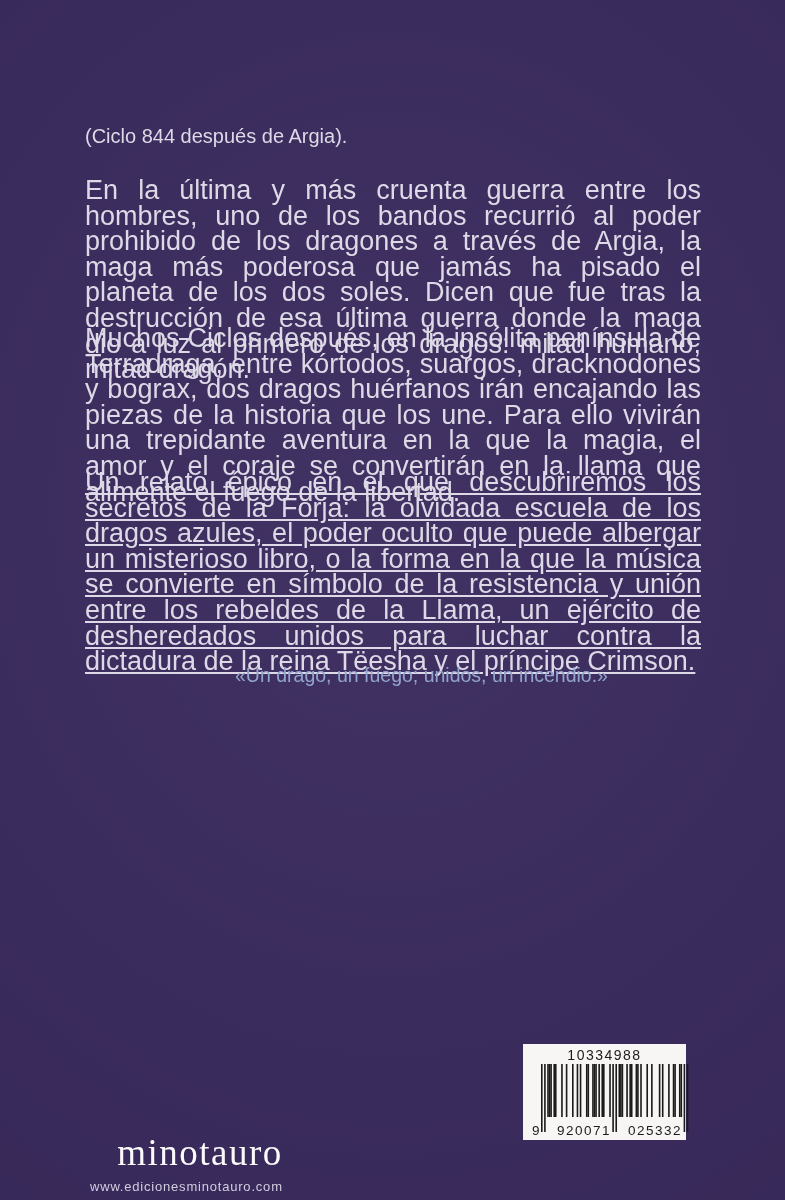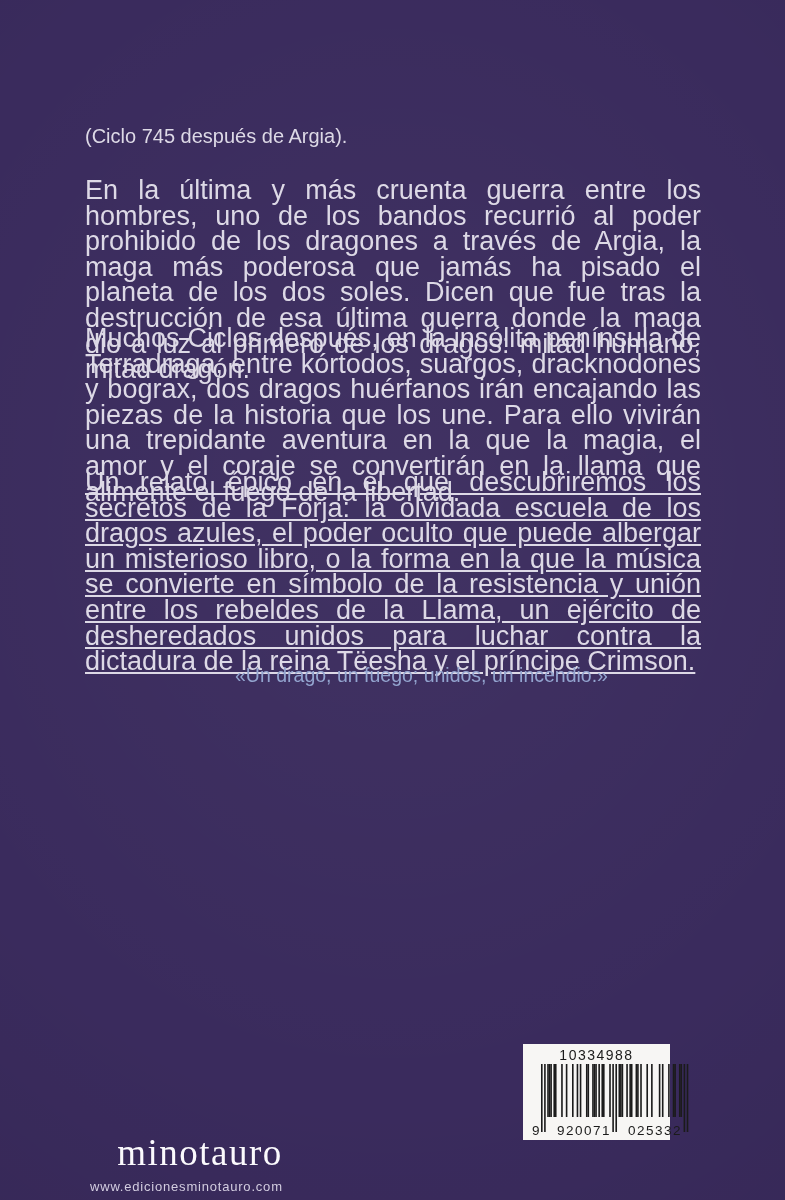--- a/index.html
+++ b/index.html
@@ -75,21 +75,21 @@
     margin-top: 7px;
     color: var(--website, #d3cde0);
     font-size: 13px;
     line-height: 19px;
     letter-spacing: 0.8px;
   }
   .barcode-label {
     position: absolute;
     left: 523px;
     top: 1044px;
-    width: 147px;
+    width: 163px;
     height: 96px;
     background: var(--barcode_bg, #f7f6f4);
     box-sizing: border-box;
     padding-top: 3px;
   }
   .barcode-top-number {
     text-align: center;
     color: var(--barcode_ink, #1b1b1b);
     font-size: 14px;
     line-height: 16px;
@@ -115,21 +115,21 @@
   }
   .digit-first { left: 0; }
   .digit-left-group { left: 25px; }
   .digit-right-group { left: 96px; }
 </style>
 </head>
 <body>
 
 <div class="page">
 
-  <p class="cycle-line">(Ciclo 745 después de Argia).</p>
+  <p class="cycle-line">(Ciclo 844 después de Argia).</p>
 
   <p class="synopsis-para para-1">En la última y más cruenta guerra entre los hombres, uno de los bandos recurrió al poder prohibido de los dragones a través de Argia, la maga más poderosa que jamás ha pisado el planeta de los dos soles. Dicen que fue tras la destrucción de esa última guerra donde la maga dio a luz al primero de los dragos: mitad humano, mitad dragón.</p>
 
   <p class="synopsis-para para-2">Muchos Ciclos después, en la insólita península de Terradraga, entre kórtodos, suargos, dracknodones y bograx, dos dragos huérfanos irán encajando las piezas de la historia que los une. Para ello vivirán una trepidante aventura en la que la magia, el amor y el coraje se convertirán en la llama que alimente el fuego de la libertad.</p>
 
   <p class="synopsis-para para-3">Un relato épico en el que descubriremos los secretos de la Forja: la olvidada escuela de los dragos azules, el poder oculto que puede albergar un misterioso libro, o la forma en la que la música se convierte en símbolo de la resistencia y unión entre los rebeldes de la Llama, un ejército de desheredados unidos para luchar contra la dictadura de la reina Tëesha y el príncipe Crimson.</p>
 
   <p class="tagline-quote">«Un drago, un fuego; unidos, un incendio.»</p>
 
   <div class="publisher-block">

